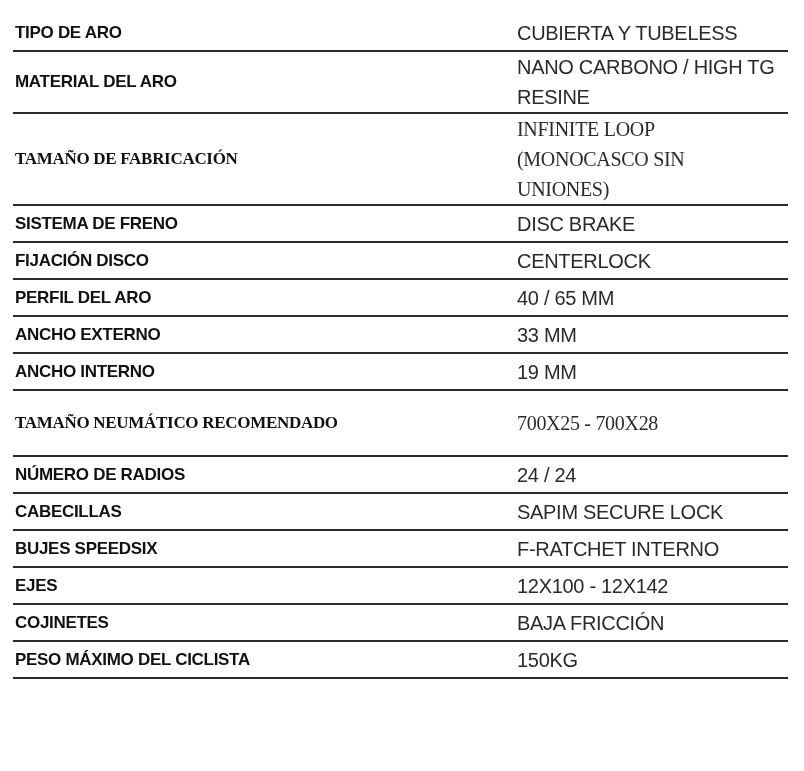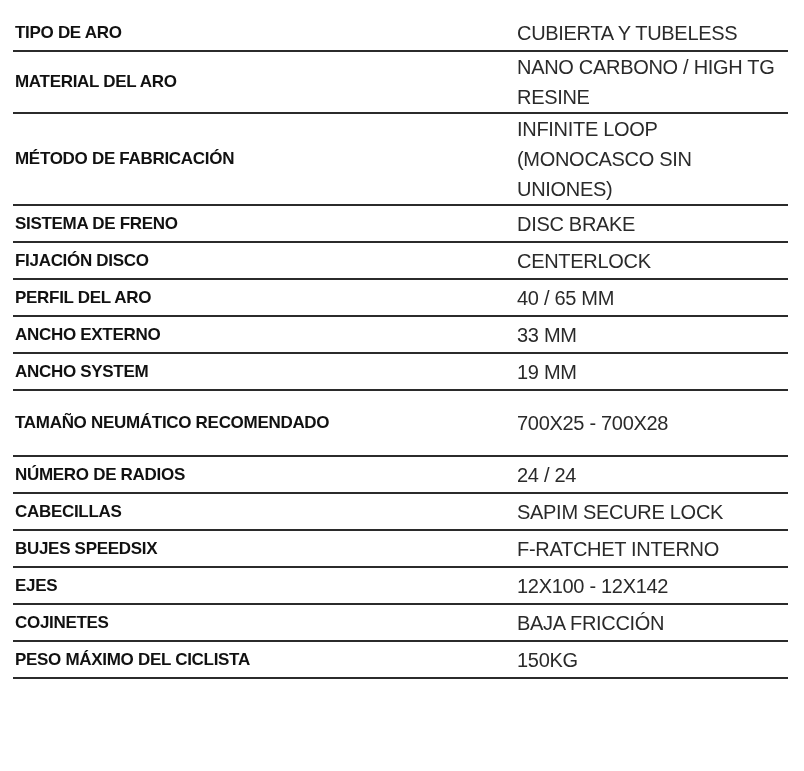--- a/index.html
+++ b/index.html
@@ -14,57 +14,57 @@
     width: 362px; padding: 0 0 0 2px;
     font-weight: bold; font-size: 17px; color: #111111;
     letter-spacing: -0.3px; line-height: 30px; vertical-align: middle; margin-top: 35px;
   }
   .spec-value {
     padding: 0 0 0 0;
     font-size: 20px; color: #2a2a2a; letter-spacing: -0.3px;
     line-height: 30px; vertical-align: middle;
   }
   .spec-row td { height: 35px; }
-  .spec-row.tall td { height: 64px; }
+  .spec-row.tall td { height: 64px; font-family: Liberation Serif, serif; }
 </style>
 </head>
 <body>
 
 <table class="spec-table">
   <tbody>
     <tr class="spec-row">
       <td class="spec-label">TIPO DE ARO</td>
       <td class="spec-value">CUBIERTA Y TUBELESS</td>
     </tr>
     <tr class="spec-row">
       <td class="spec-label">MATERIAL DEL ARO</td>
       <td class="spec-value">NANO CARBONO / HIGH TG RESINE</td>
     </tr>
     <tr class="spec-row tall">
-      <td class="spec-label">MÉTODO DE FABRICACIÓN</td>
+      <td class="spec-label">TAMAÑO DE FABRICACIÓN</td>
       <td class="spec-value" style="padding-right:60px;">INFINITE LOOP (MONOCASCO SIN UNIONES)</td>
     </tr>
     <tr class="spec-row">
       <td class="spec-label">SISTEMA DE FRENO</td>
       <td class="spec-value">DISC BRAKE</td>
     </tr>
     <tr class="spec-row">
       <td class="spec-label">FIJACIÓN DISCO</td>
       <td class="spec-value">CENTERLOCK</td>
     </tr>
     <tr class="spec-row">
       <td class="spec-label">PERFIL DEL ARO</td>
       <td class="spec-value">40 / 65 MM</td>
     </tr>
     <tr class="spec-row">
       <td class="spec-label">ANCHO EXTERNO</td>
       <td class="spec-value">33 MM</td>
     </tr>
     <tr class="spec-row">
-      <td class="spec-label">ANCHO SYSTEM</td>
+      <td class="spec-label">ANCHO INTERNO</td>
       <td class="spec-value">19 MM</td>
     </tr>
     <tr class="spec-row tall">
       <td class="spec-label" style="padding-right:140px;">TAMAÑO NEUMÁTICO RECOMENDADO</td>
       <td class="spec-value">700X25 - 700X28</td>
     </tr>
     <tr class="spec-row">
       <td class="spec-label">NÚMERO DE RADIOS</td>
       <td class="spec-value">24 / 24</td>
     </tr>

